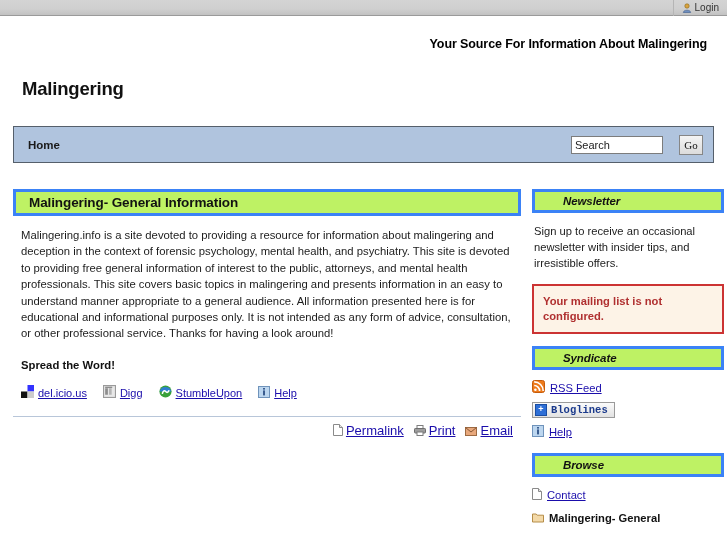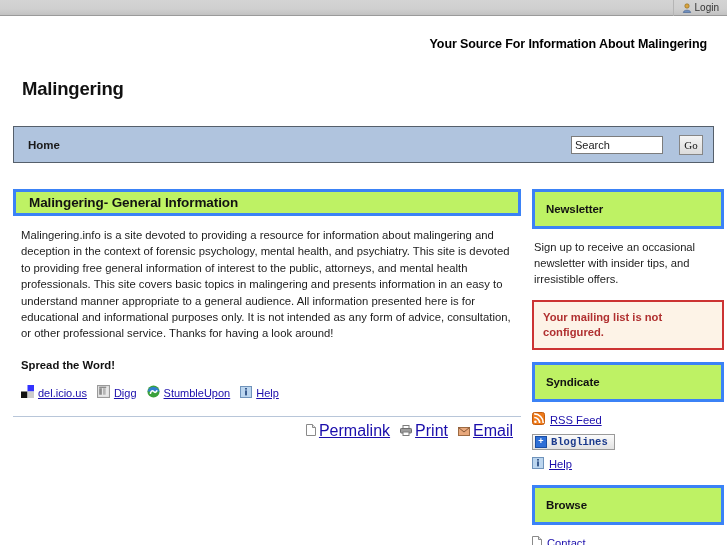--- a/index.html
+++ b/index.html
@@ -92,21 +92,21 @@
   .col-side { width: 192px; flex: none; }
 
   
   .box-header {
     background: #bef264;
     border: 3px solid #3b82f6;
     height: 27px;
     display: flex; align-items: center;
     padding-left: 13px;
   }
-  .box-header.small { height: 40px; padding-left: 11px; }
+  .box-header.small { height: 24px; padding-left: 28px; font-style: italic; }
   .box-header-title {
     font-size: 13.5px; font-weight: bold; color: #121212;
     letter-spacing: -0.1px;
   }
   .box-header.small .box-header-title { font-size: 11.5px; }
 
   
   .article-body {
     padding: 11px 0 0 8px;
     font-size: 11.3px; color: #1c1c1c;
@@ -114,21 +114,21 @@
     width: 505px;
   }
   .article-body p { margin: 0; }
 
   .spread-title {
     margin-top: 17px; padding-left: 8px;
     font-size: 11.3px; font-weight: bold; color: #111;
   }
   .share-row {
     margin-top: 13px; padding-left: 8px;
-    display: flex; align-items: center; gap: 5px;
+    display: flex; align-items: center; gap: 11px;
     flex-wrap: wrap;
   }
   .share-item { display: flex; align-items: center; gap: 4px; margin-right: 5px; }
   .share-link {
     font-size: 11px; color: #1a0dab;
     text-decoration: underline;
   }
   .ico { display:block; flex: none; }
 
   .meta-rule {
@@ -136,21 +136,21 @@
     border: none;
     border-top: 1px solid #b8c6d9;
     width: 100%;
   }
   .meta-row {
     display: flex; align-items: center; justify-content: flex-end;
     gap: 4px;
     padding: 5px 8px 0 0;
   }
   .meta-item { display: flex; align-items: center; gap: 3px; margin-left: 6px; }
-  .meta-link { font-size: 16px; color: #1a0dab; text-decoration: underline; }
+  .meta-link { font-size: 13px; color: #1a0dab; text-decoration: underline; }
 
   
   .side-block { margin-bottom: 12px; }
   .side-text {
     padding: 10px 2px 0 2px;
     font-size: 11.2px; color: #1c1c1c; line-height: 16.2px;
   }
   .alert-box {
     margin-top: 12px;
     background: #fdf3e7;

